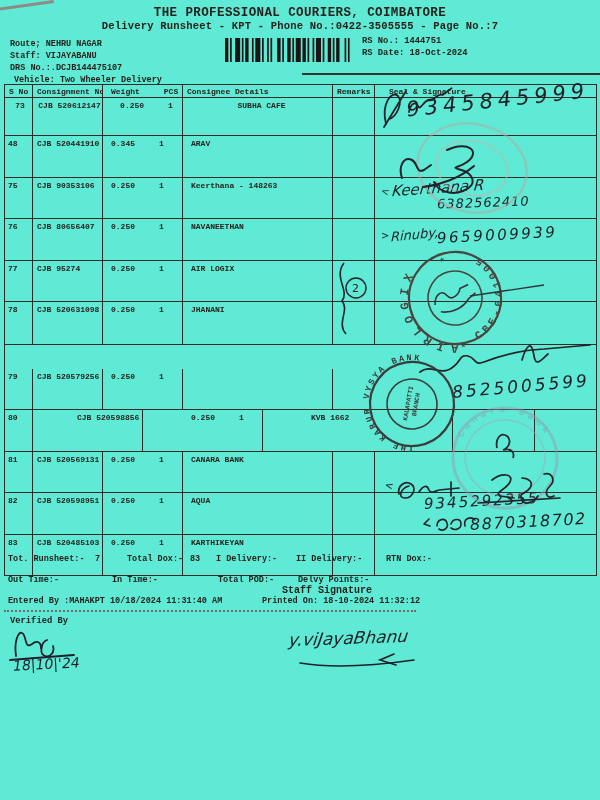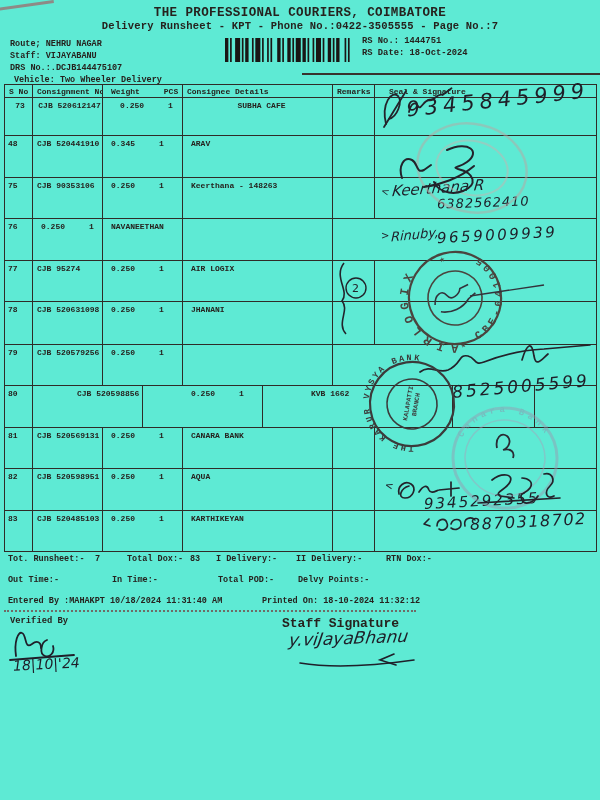--- a/index.html
+++ b/index.html
@@ -105,20 +105,21 @@
       <div class="tr" style="height: 41px;">
       <div class="td" style="padding-left:3px">75</div>
       <div class="td">CJB 90353106</div>
       <div class="td wcell"><span class="w">0.250</span><span class="p">1</span></div>
       <div class="td" style="padding-left:8px">Keerthana - 148263</div>
       <div class="td"></div>
       <div class="td"></div>
     </div>
       <div class="tr" style="height: 42px;">
       <div class="td" style="padding-left:3px">76</div>
+      <div class="td">CJB 80656407</div>
       <div class="td wcell"><span class="w">0.250</span><span class="p">1</span></div>
       <div class="td" style="padding-left:8px">NAVANEETHAN</div>
       <div class="td"></div>
       <div class="td"></div>
     </div>
       <div class="tr" style="height: 41px;">
       <div class="td" style="padding-left:3px">77</div>
       <div class="td">CJB 95274</div>
       <div class="td wcell"><span class="w">0.250</span><span class="p">1</span></div>
       <div class="td" style="padding-left:8px">AIR LOGIX</div>
@@ -126,21 +127,21 @@
       <div class="td"></div>
     </div>
       <div class="tr" style="height: 43px;">
       <div class="td" style="padding-left:3px">78</div>
       <div class="td">CJB 520631098</div>
       <div class="td wcell"><span class="w">0.250</span><span class="p">1</span></div>
       <div class="td" style="padding-left:8px">JHANANI</div>
       <div class="td"></div>
       <div class="td"></div>
     </div>
-      <div class="tr" style="height: 41px;">
+      <div class="tr" style="height: 41px; margin-top: 24px;">
       <div class="td" style="padding-left:3px">79</div>
       <div class="td">CJB 520579256</div>
       <div class="td wcell"><span class="w">0.250</span><span class="p">1</span></div>
       <div class="td"></div>
       <div class="td"></div>
     </div>
       <div class="tr" style="height: 42px; gap: 40px;">
       <div class="td" style="padding-left:3px">80</div>
       <div class="td">CJB 520598856</div>
       <div class="td wcell"><span class="w">0.250</span><span class="p">1</span></div>
@@ -198,21 +199,21 @@
   <div class="abs printed footrow" style="top:576px;left:112px">In Time:-</div>
   <div class="abs printed footrow" style="top:576px;left:218px">Total POD:-</div>
   <div class="abs printed footrow" style="top:576px;left:298px">Delvy Points:-</div>
 
   <div class="abs printed footrow" style="top:597px;left:8px">Entered By :MAHAKPT 10/18/2024 11:31:40 AM</div>
   <div class="abs printed footrow" style="top:597px;left:262px">Printed On: 18-10-2024 11:32:12</div>
 
   <div class="abs dotline"></div>
 
   <div class="abs printed" style="top:617px;left:10px;font-size:8.8px">Verified By</div>
-  <div class="abs printed" style="top:617px;left:282px;font-size:13px">Staff Signature</div>
+  <div class="abs printed" style="top:586px;left:282px;font-size:10px">Staff Signature</div>
 
   <div class="hw" style="top:657px;left:13px;font-size:14px;transform:rotate(-3deg)">18|10|'24</div>
   <div class="hw" style="top:630px;left:289px;font-size:17px;transform:rotate(-2deg) skewX(-10deg)">y.viJayaBhanu</div>
 
   <svg class="overlay" width="600" height="800" viewBox="0 0 600 800">
     <defs>
       <path id="arcA1" d="M455,345 A47,47 0 0 1 455,251"></path>
       <path id="arcA2" d="M455,345 A47,47 0 0 0 455,251"></path>
       <path id="arcK" d="M412,446 A43,43 0 1 1 455,403"></path>
       <path id="arcC" d="M457,460 A48,48 0 0 1 553,460"></path>

